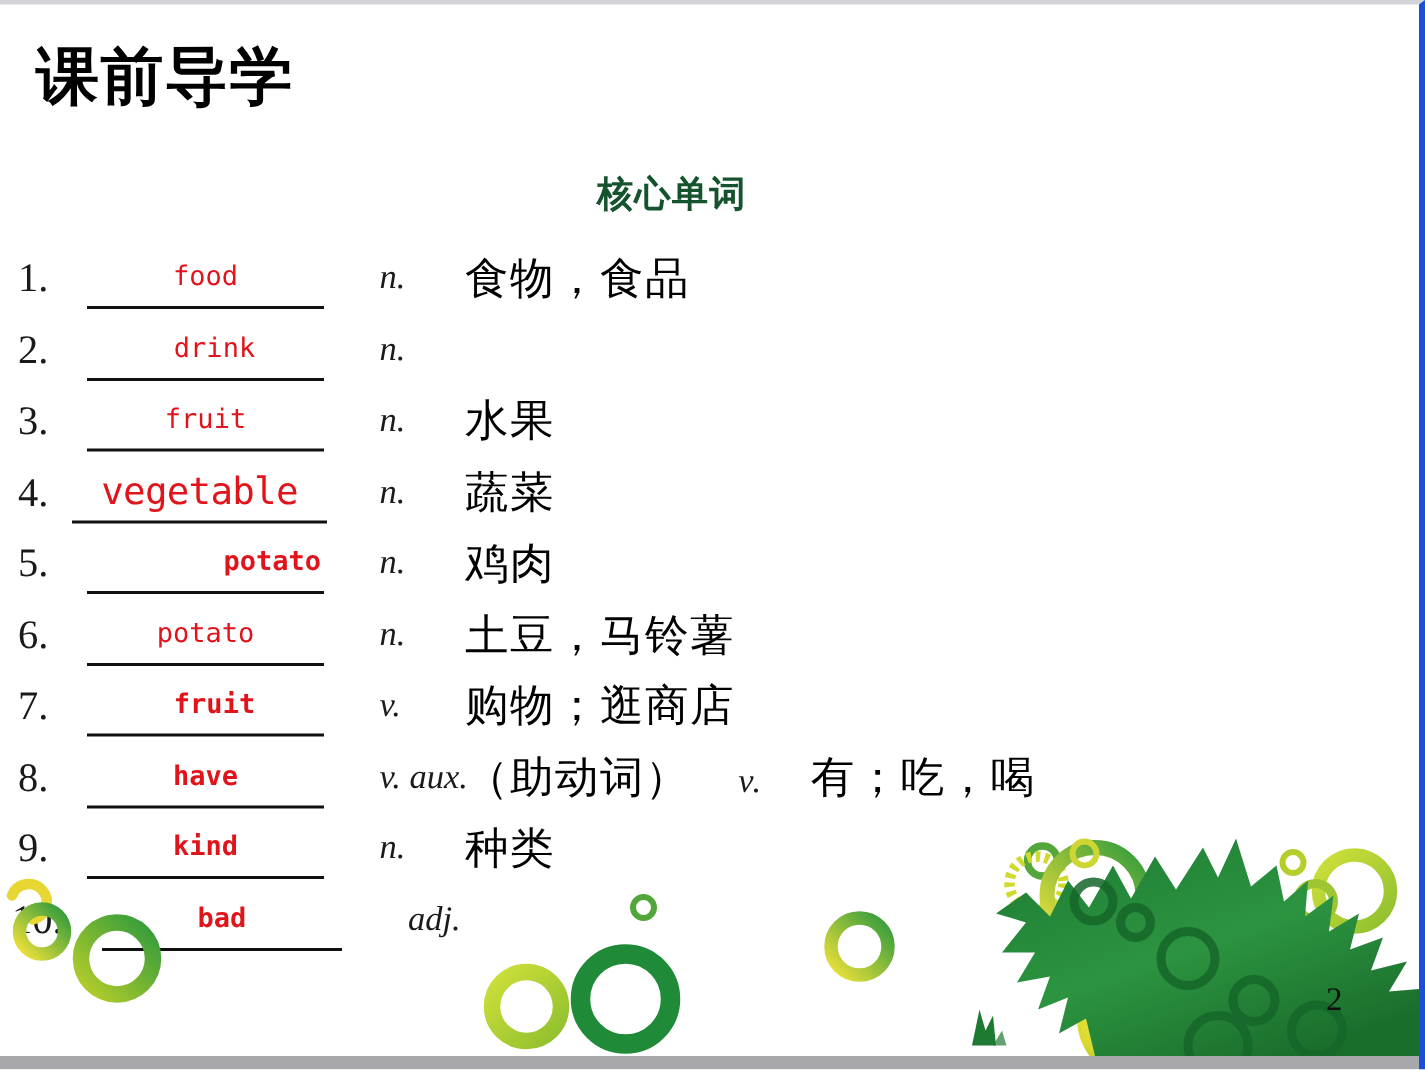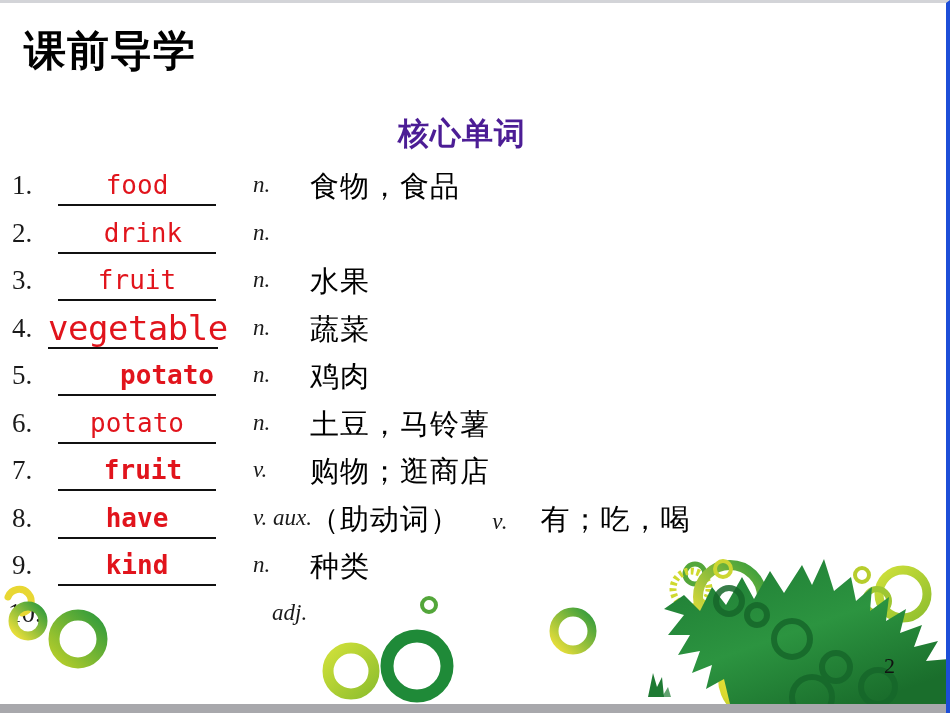--- a/index.html
+++ b/index.html
@@ -41,23 +41,23 @@
     color: #000000;
     white-space: nowrap;
   }
 
   .section-heading {
     position: absolute;
     left: 398px;
     top: 110px;
     font-family: "Liberation Sans", "DejaVu Sans", sans-serif;
     font-weight: bold;
-    font-size: 31px;
+    font-size: 24px;
     letter-spacing: 1px;
-    color: #4c1d95;
+    color: #14532d;
     white-space: nowrap;
   }
 
   
   .word-list {
     position: absolute;
     left: 0;
     top: 163px;
     width: 950px;
   }
@@ -85,28 +85,28 @@
     border-bottom: 2px solid #111111;
     box-sizing: border-box;
   }
   .blank.wide {
     left: 48px;
     width: 170px;
   }
   .answer {
     display: block;
     font-family: "DejaVu Sans Mono", "Liberation Mono", monospace;
-    font-size: 26px;
+    font-size: 18px;
     line-height: 34px;
     color: #e1141c;
     text-align: center;
     white-space: nowrap;
   }
   .answer.bold { font-weight: bold; }
-  .answer.tight { font-size: 34px; letter-spacing: -0.5px; text-align: right; }
+  .answer.tight { font-size: 25px; letter-spacing: -0.5px; }
   .answer.right { text-align: right; padding-right: 2px; }
   .answer.left  { text-align: center;  padding-left: 12px; }
 
   .pos {
     position: absolute;
     top: 6px;
     font-family: "Liberation Serif", "DejaVu Serif", serif;
     font-style: italic;
     font-size: 23px;
     color: #1a1a1a;
@@ -245,20 +245,23 @@
       <span class="idx n1">9.</span>
       <span class="blank">
         <span class="answer bold">kind</span>
       </span>
       <span class="pos p1">n.</span>
       <span class="meaning">种类</span>
     </div>
 
     <div class="word-row">
       <span class="idx n10">10.</span>
+      <span class="blank" style="left:68px;width:160px;">
+        <span class="answer bold">bad</span>
+      </span>
       <span class="pos" style="left:272px;">adj.</span>
     </div>
 
   </div>
 
   <svg class="decor" viewBox="0 0 950 165">
     <defs>
       <linearGradient id="ringA" x1="0" y1="1" x2="1" y2="0">
         <stop offset="0%" stop-color="#b9cf2a"></stop>
         <stop offset="100%" stop-color="#2f9a3c"></stop>

